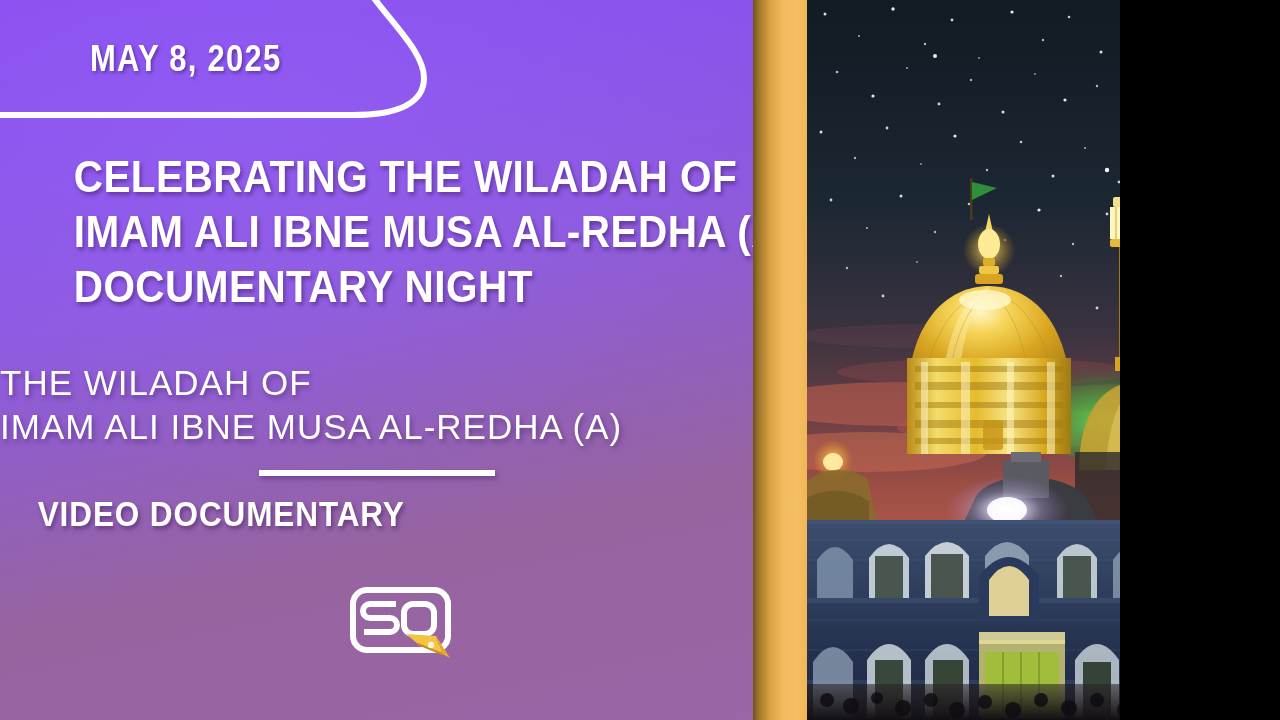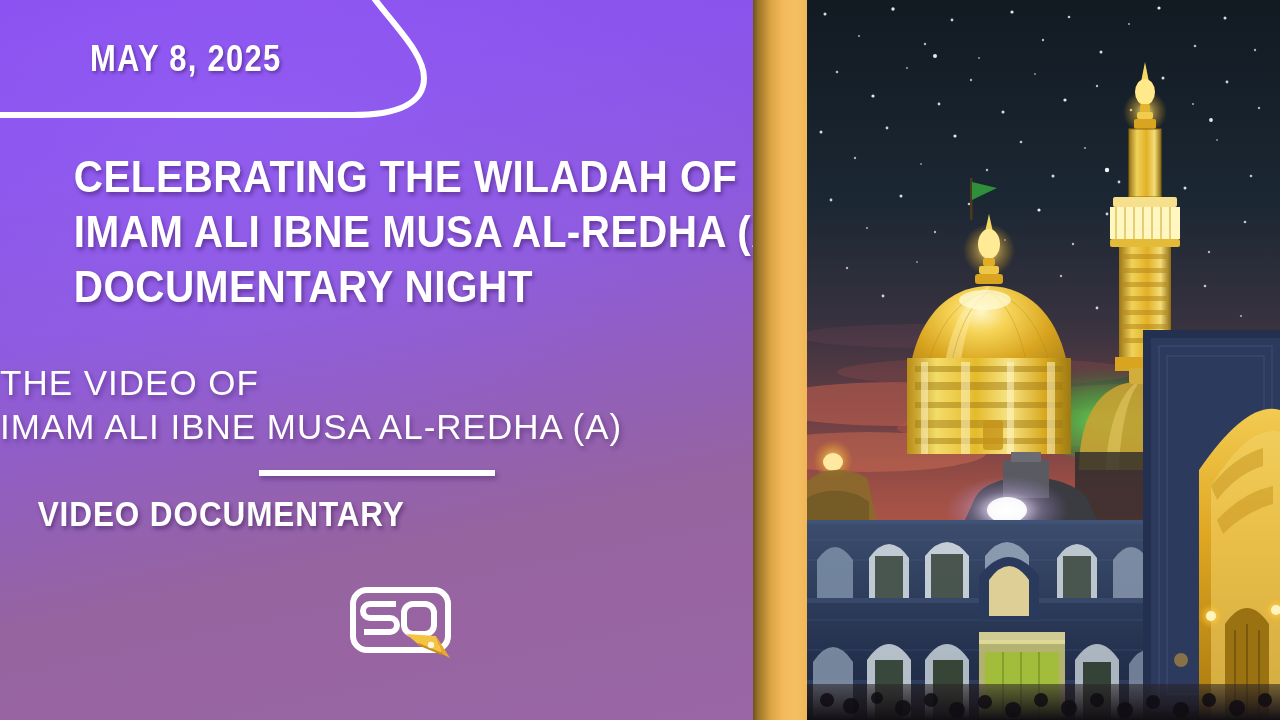--- a/index.html
+++ b/index.html
@@ -1,20 +1,20 @@
 <!DOCTYPE html>
 <html><head>
 <meta charset="utf-8">
 <style>
   html,body{margin:0;padding:0;background:#000;}
   body{font-family:"Liberation Sans",sans-serif;}
 
   #slide{
     position:relative;
-    width:1280px;height:720px;
+    width:1120px;height:720px;
     overflow:hidden;
     background:#15803d;
   }
 
   
   .panel{
     position:absolute;left:0;top:0;
     width:754px;height:720px;
     background:linear-gradient(168deg,#8a4ef0 0%,#8a53ec 18%,#8d5ade 40%,#96649f 72%,#9a66a6 100%);
   }
@@ -127,21 +127,21 @@
 
   <div class="content">
 
     <div class="headline">
       <span class="ln">CELEBRATING THE WILADAH OF</span>
       <span class="ln">IMAM ALI IBNE MUSA AL-REDHA (A)</span>
       <span class="ln">DOCUMENTARY NIGHT</span>
     </div>
 
     <div class="subtitle">
-      <span class="ln">THE VIDEO OF</span>
+      <span class="ln">THE WILADAH OF</span>
       <span class="ln">IMAM ALI IBNE MUSA AL-REDHA (A)</span>
     </div>
 
     <div class="divider"></div>
 
     <div class="kicker">VIDEO DOCUMENTARY</div>
   </div>
 
   <div class="logo">
     <svg width="110" height="76" viewBox="0 0 110 76">

